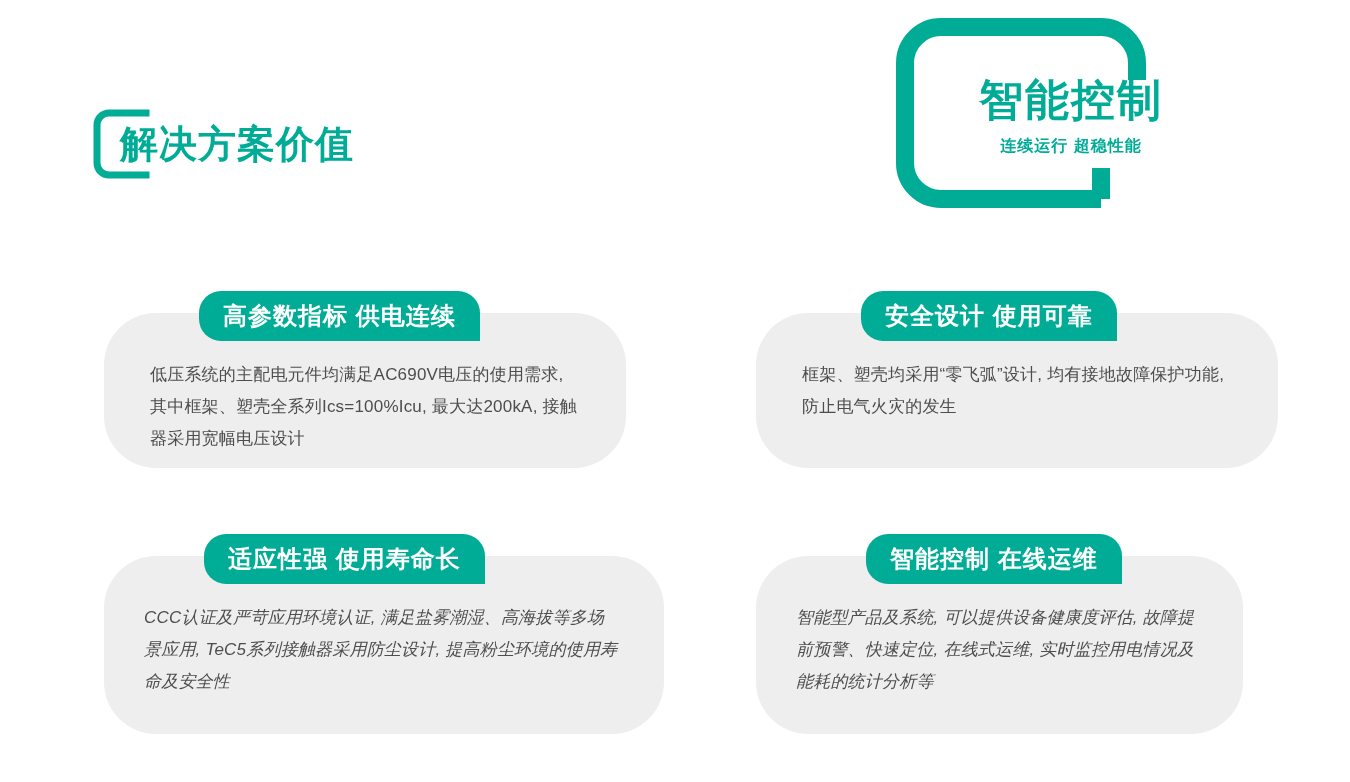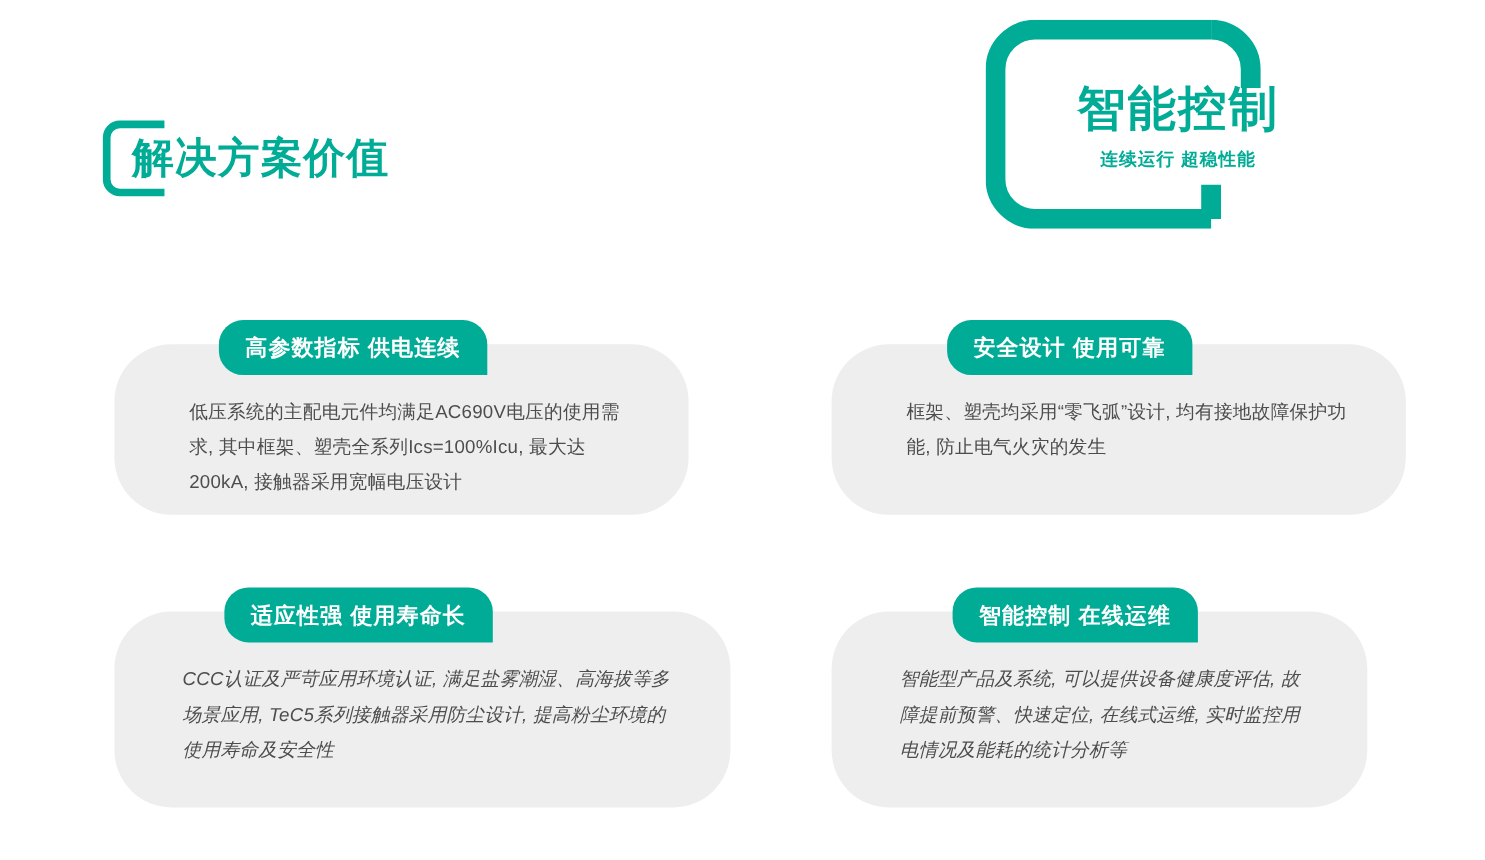--- a/index.html
+++ b/index.html
@@ -103,40 +103,39 @@
     position: absolute;
     top: -22px;
     background: #00ac96;
     height: 50px;
     border-radius: 22px 22px 0 22px;
     display: flex;
     align-items: center;
     justify-content: center;
     padding: 0 24px;
     color: #ffffff;
-    font-size: 20px;
+    font-size: 24px;
     font-weight: bold;
     letter-spacing: 1px;
     white-space: nowrap;
   }
   .card.c0 .badge { left: 95px;  }
   .card.c1 .badge { left: 105px; }
   .card.c2 .badge { left: 100px; }
   .card.c3 .badge { left: 110px; }
 
   .card-body {
     position: absolute;
     left: 46px;
     right: 46px;
     top: 46px;
     font-size: 17px;
     line-height: 32px;
     color: #4d4d4d;
     letter-spacing: 0.2px;
-    margin-left: 22px;
   }
   .card.c2 .card-body,
   .card.c3 .card-body { left: 40px; font-style: italic; }
 </style>
 </head>
 <body>
 
 <div class="page">
 
   <div class="section-title-wrap">

